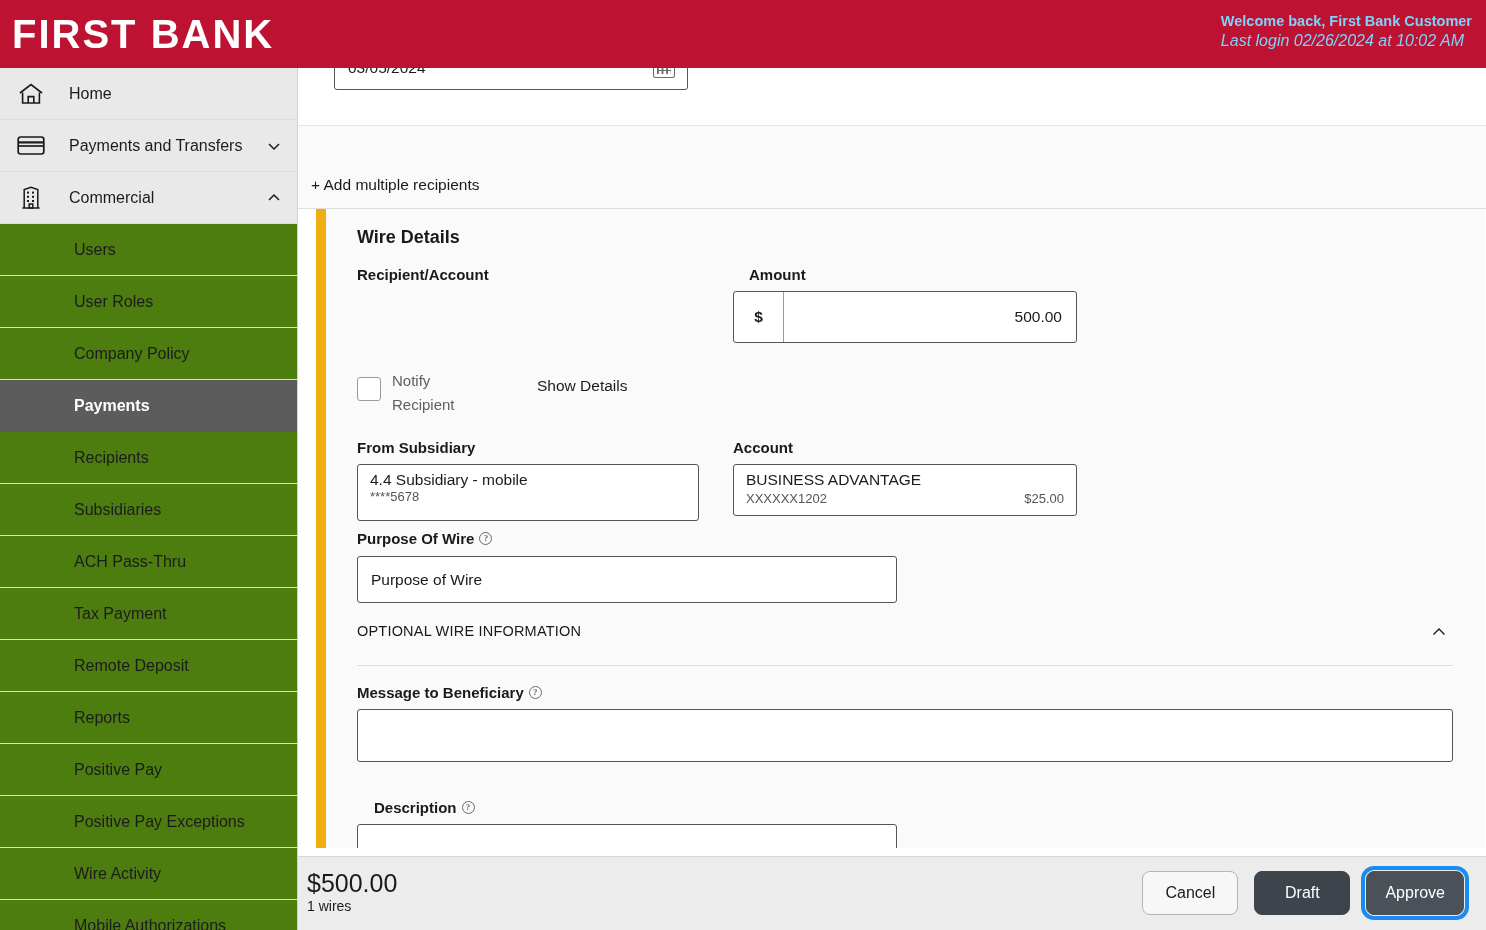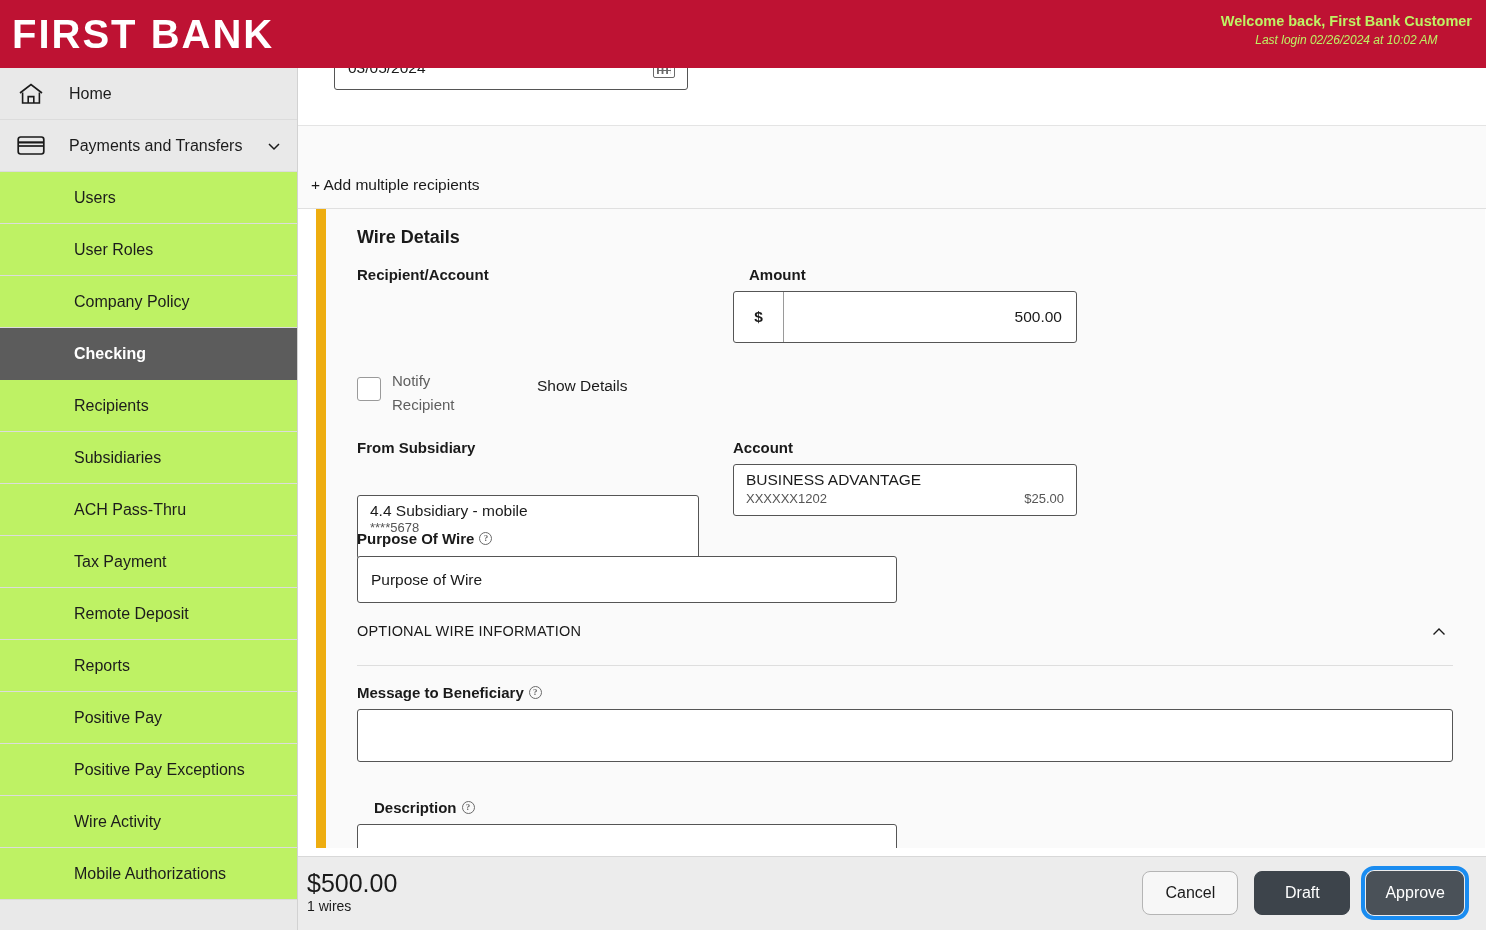--- a/index.html
+++ b/index.html
@@ -21,24 +21,24 @@
   .logo {
     position: absolute; left: 12px; top: 11px;
     font-size: 40px; font-weight: 700;
     letter-spacing: 2px;
     color: #ffffff;
     line-height: 46px;
     font-family: "Liberation Sans", sans-serif;
   }
   .welcome-wrap {
     position: absolute; right: 14px; top: 11px;
-    text-align: center; color: #bef264;
+    text-align: left; color: #7dd3fc;
   }
   .welcome-line1 { font-size: 14.5px; font-weight: 700; line-height: 20px; }
-  .welcome-line2 { font-size: 12px; font-style: italic; line-height: 19px; }
+  .welcome-line2 { font-size: 16px; font-style: italic; line-height: 19px; }
 
   
   .sidebar {
     position: absolute; left: 0; top: 68px;
     width: 298px; height: 862px;
     background: #e9e9e9;
     overflow: hidden;
     border-right: 1px solid #d2d2d2;
   }
   .nav-item {
@@ -66,21 +66,21 @@
     transform: translateY(-50%);
     width: 14px; height: 14px;
   }
   .nav-sub {
     position: relative;
     display: flex; align-items: center;
     height: 52px;
     border-bottom: 1px solid #dcdcdc;
     padding-left: 74px;
     cursor: pointer;
-    background: #bef264;
+    background: #4d7c0f;
   }
   .nav-sub .lbl { font-size: 16px; color: #1c1c1c; white-space: nowrap; }
   .nav-sub.active { background: #5c5c5c; border-bottom-color: #5c5c5c; }
   .nav-sub.active .lbl { color: #ffffff; font-weight: 700; }
 
   
   .main {
     position: absolute; left: 298px; top: 68px;
     width: 1188px; height: 862px;
     background: #ffffff;
@@ -209,21 +209,21 @@
   .show-details {
     position: absolute; left: 180px; top: 8px;
     font-size: 15.5px; color: #1a1a1a; cursor: pointer;
   }
 
   
   .row-sub { position: relative; margin-top: 22px; height: 74px; }
   .lbl-sub { position: absolute; left: 0; top: 0; }
   .box-sub {
     position: absolute; left: 0; top: 25px;
-    width: 342px; height: 64px; padding: 6px 12px 0 12px; margin-top: 31px;
+    width: 342px; height: 57px; padding: 6px 12px 0 12px;
   }
   .lbl-acct { position: absolute; left: 376px; top: 0; }
   .box-acct {
     position: absolute; left: 376px; top: 25px;
     width: 344px; height: 52px; padding: 6px 12px 0 12px;
   }
   .box-acct .aline2 { display: flex; justify-content: space-between; margin-top: 2px; }
 
   
   .row-purpose { position: relative; margin-top: 17px; height: 78px; }
@@ -326,32 +326,53 @@
       </svg>
     </span>
     <span class="lbl">Payments and Transfers</span>
     <span class="chev">
       <svg width="14" height="14" viewBox="0 0 14 14" fill="none" stroke="#1a1a1a" stroke-width="1.5">
         <path d="M2 5 L7 10 L12 5"></path>
       </svg>
     </span>
   </div>
 
+  <div class="nav-item">
+    <span class="ic">
+      <svg width="20" height="24" viewBox="0 0 20 24" fill="none" stroke="#1a1a1a" stroke-width="1.5">
+        <path d="M3.2 22 V3.6 L10 1.2 L16.8 3.6 V22"></path>
+        <path d="M1.4 22 H18.6"></path>
+        <rect x="6" y="5.6" width="2" height="2" fill="#1a1a1a" stroke="none"></rect>
+        <rect x="11" y="5.6" width="2" height="2" fill="#1a1a1a" stroke="none"></rect>
+        <rect x="6" y="9.8" width="2" height="2" fill="#1a1a1a" stroke="none"></rect>
+        <rect x="11" y="9.8" width="2" height="2" fill="#1a1a1a" stroke="none"></rect>
+        <rect x="6" y="14" width="2" height="2" fill="#1a1a1a" stroke="none"></rect>
+        <rect x="11" y="14" width="2" height="2" fill="#1a1a1a" stroke="none"></rect>
+        <rect x="8.2" y="18" width="3.6" height="4" fill="none"></rect>
+      </svg>
+    </span>
+    <span class="lbl">Commercial</span>
+    <span class="chev">
+      <svg width="14" height="14" viewBox="0 0 14 14" fill="none" stroke="#1a1a1a" stroke-width="1.5">
+        <path d="M2 9 L7 4 L12 9"></path>
+      </svg>
+    </span>
+  </div>
 
   <div class="nav-sub">
     <span class="lbl">Users</span>
   </div>
   <div class="nav-sub">
     <span class="lbl">User Roles</span>
   </div>
   <div class="nav-sub">
     <span class="lbl">Company Policy</span>
   </div>
   <div class="nav-sub active">
-    <span class="lbl">Checking</span>
+    <span class="lbl">Payments</span>
   </div>
   <div class="nav-sub">
     <span class="lbl">Recipients</span>
   </div>
   <div class="nav-sub">
     <span class="lbl">Subsidiaries</span>
   </div>
   <div class="nav-sub">
     <span class="lbl">ACH Pass-Thru</span>
   </div>

